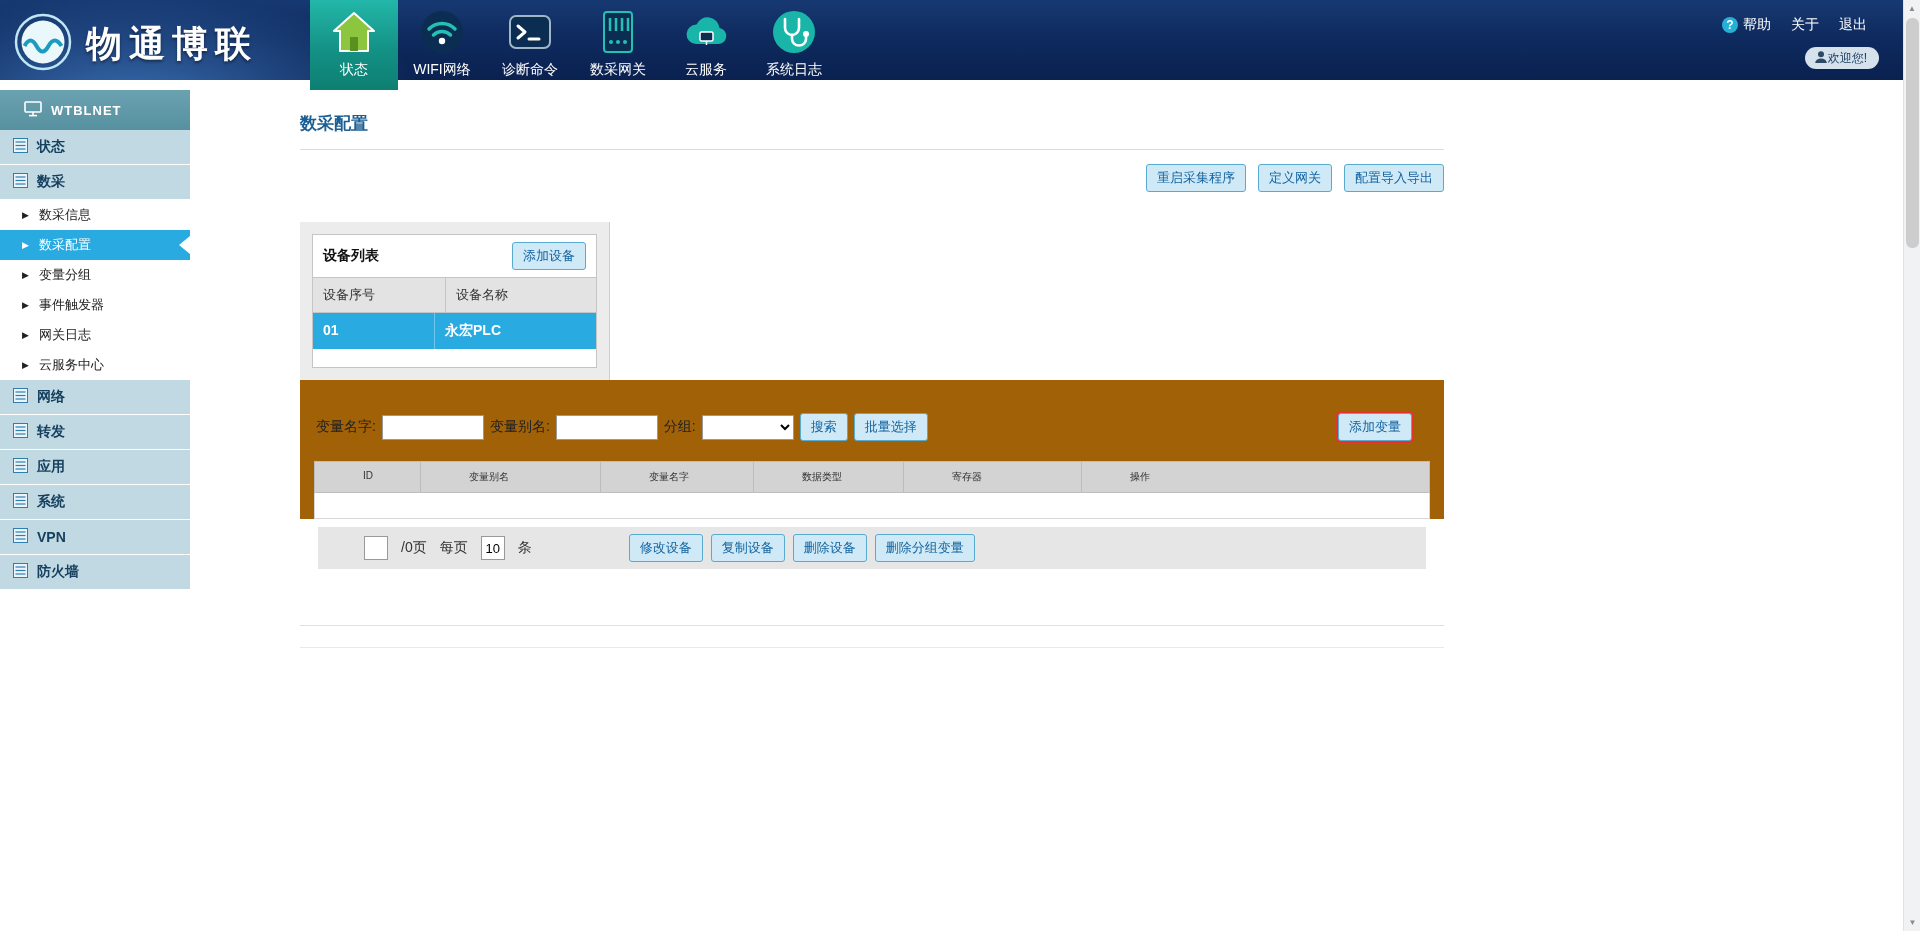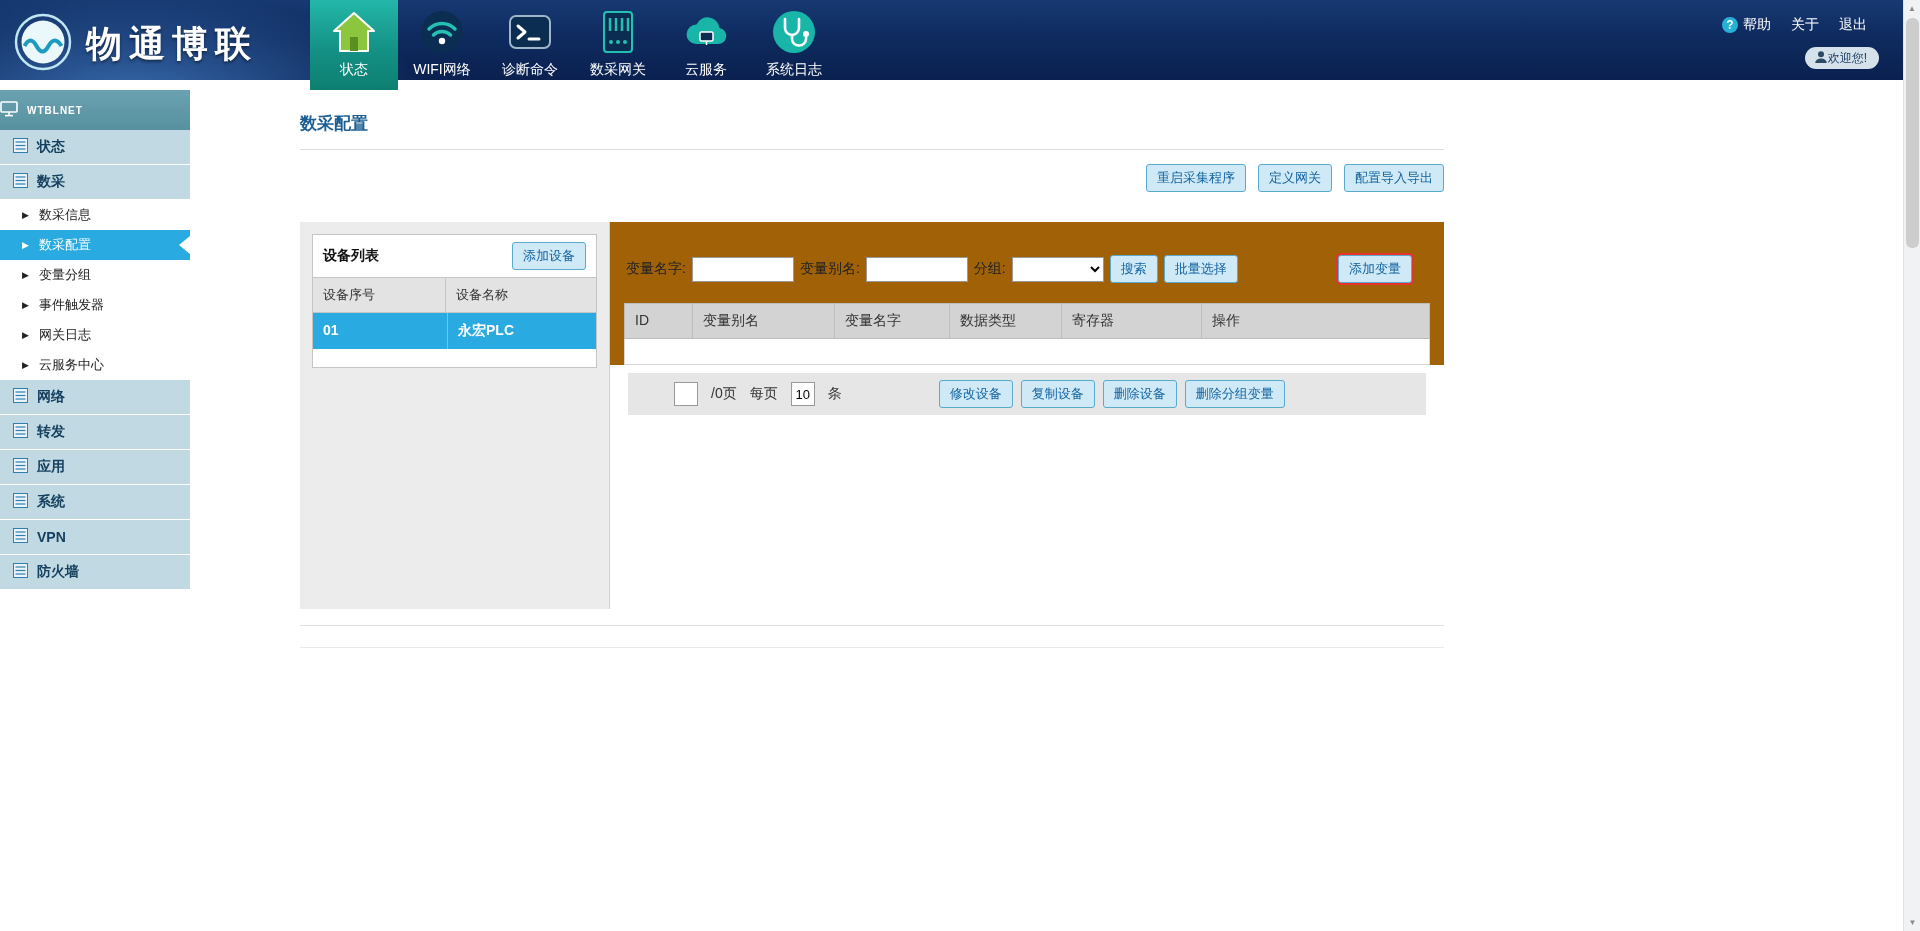--- a/index.html
+++ b/index.html
@@ -37,22 +37,22 @@
   }
   .welcome-pill {
     position:absolute; top:47px; right:24px; height:22px;
     background:#d5e2ec; border-radius:11px; padding:0 12px 0 9px;
     display:flex; align-items:center; gap:0; color:#1a3a5c; font-size:12px; cursor:pointer;
   }
 
   
   .sidebar { position:absolute; left:0; top:90px; width:190px; height:841px; background:#fff; }
   .sidebar-header {
-    height:40px; background:linear-gradient(180deg,#6aa2b1,#57909f); color:#fff; font-weight:bold; font-size:10px;
-    display:flex; align-items:center; gap:9px; padding-left:0; letter-spacing:1px;
+    height:40px; background:linear-gradient(180deg,#6aa2b1,#57909f); color:#fff; font-weight:bold; font-size:13px;
+    display:flex; align-items:center; gap:9px; padding-left:24px; letter-spacing:1px;
   }
   .side-main {
     height:35px; background:#c0d9e2; border-bottom:1px solid #ffffff;
     display:flex; align-items:center; gap:9px; padding-left:13px;
     color:#16405f; font-weight:bold; font-size:14px; cursor:pointer;
   }
   .side-sub {
     height:30px; display:flex; align-items:center; gap:7px; padding-left:22px;
     font-size:13px; color:#222; cursor:pointer; position:relative; background:#fff;
   }
@@ -69,48 +69,48 @@
   .main { position:absolute; left:190px; top:90px; width:1713px; height:841px; background:#fff; }
   .content { margin-left:110px; width:1144px; }
   .page-title { padding-top:22px; color:#1b5e93; font-size:17px; font-weight:bold; }
   .hr1 { border-top:1px solid #dcdcdc; margin-top:14px; }
   .toolbar { display:flex; justify-content:flex-end; gap:12px; margin-top:14px; }
   .btn {
     background:#cfe9f7; border:1px solid #58aacf; color:#1464a0;
     font-size:13px; padding:4px 10px; border-radius:3px; white-space:nowrap;
   }
 
-  .panels { display:flex; margin-top:30px; height:387px; }
+  .panels { display:flex; margin-top:30px; height:387px;flex-direction:column; }
 
   
   .device-panel { width:310px; background:#ececec; border-right:1px solid #cfcfcf; padding:12px; }
   .device-card { background:#fff; border:1px solid #c5c5c5; }
   .device-card-header { display:flex; justify-content:space-between; align-items:center; padding:7px 10px; }
   .device-title { font-weight:bold; font-size:14px; color:#111; }
   .dev-cols { display:flex; background:#e3e3e3; border-top:1px solid #c5c5c5; border-bottom:1px solid #c5c5c5; }
   .dev-col { padding:8px 10px; font-size:13px; color:#333; }
   .dc0 { width:133px; border-right:1px solid #c5c5c5; }
   .dc1 { flex:1; }
   .dev-row { display:flex; background:#29aae1; color:#fff; font-weight:bold; cursor:pointer; }
   .dev-cell { padding:9px 10px; font-size:14px; }
-  .dr0 { width:135px; border-right:1px solid #6ec6ec; }
+  .dr0 { width:122px; border-right:1px solid #6ec6ec; }
   .dr1 { flex:1; }
   .dev-bottom { height:18px; background:#fff; }
 
   
   .vars-panel { flex:1; background:#fff; display:flex; flex-direction:column; }
   .search-block { background:#a16207; padding-top:33px; }
   .search-row { display:flex; align-items:center; gap:6px; padding:0 16px 20px; font-size:14px; color:#222; }
   .search-input { width:102px; height:25px; border:1px solid #999; background:#fff; padding:0 4px; font-size:13px; }
   .group-select { width:92px; height:25px; border:1px solid #999; background:#fff; font-size:13px; }
   .add-var { margin-left:auto; margin-right:16px; box-shadow:0 0 0 2px #e8322a; }
 
   .vars-table { margin:0 14px; }
   .vt-header { display:flex; background:#d3d3d3; border:1px solid #bdbdbd; }
-  .vt-th { padding:8px 10px; font-size:14px; color:#333; border-right:1px solid #bdbdbd; white-space:nowrap; }
+  .vt-th { padding:8px 10px; font-size:10px; color:#333; border-right:1px solid #bdbdbd; white-space:nowrap;margin-left:38px; }
   .c0{width:68px;} .c1{width:142px;} .c2{width:115px;} .c3{width:112px;} .c4{width:140px;}
   .c5{flex:1; border-right:none;}
   .vt-empty { height:26px; background:#fff; border:1px solid #d8d8d8; border-top:none; }
 
   .vars-bottom { flex:1; background:#fff; }
   .pagination {
     margin:8px 18px 0; background:#e6e6e6; height:42px;
     display:flex; align-items:center; gap:13px; padding:0 12px 0 46px; font-size:14px; color:#333;
   }
   .small-input { width:24px; height:24px; border:1px solid #999; background:#fff; text-align:center; font-size:13px; padding:0; }

